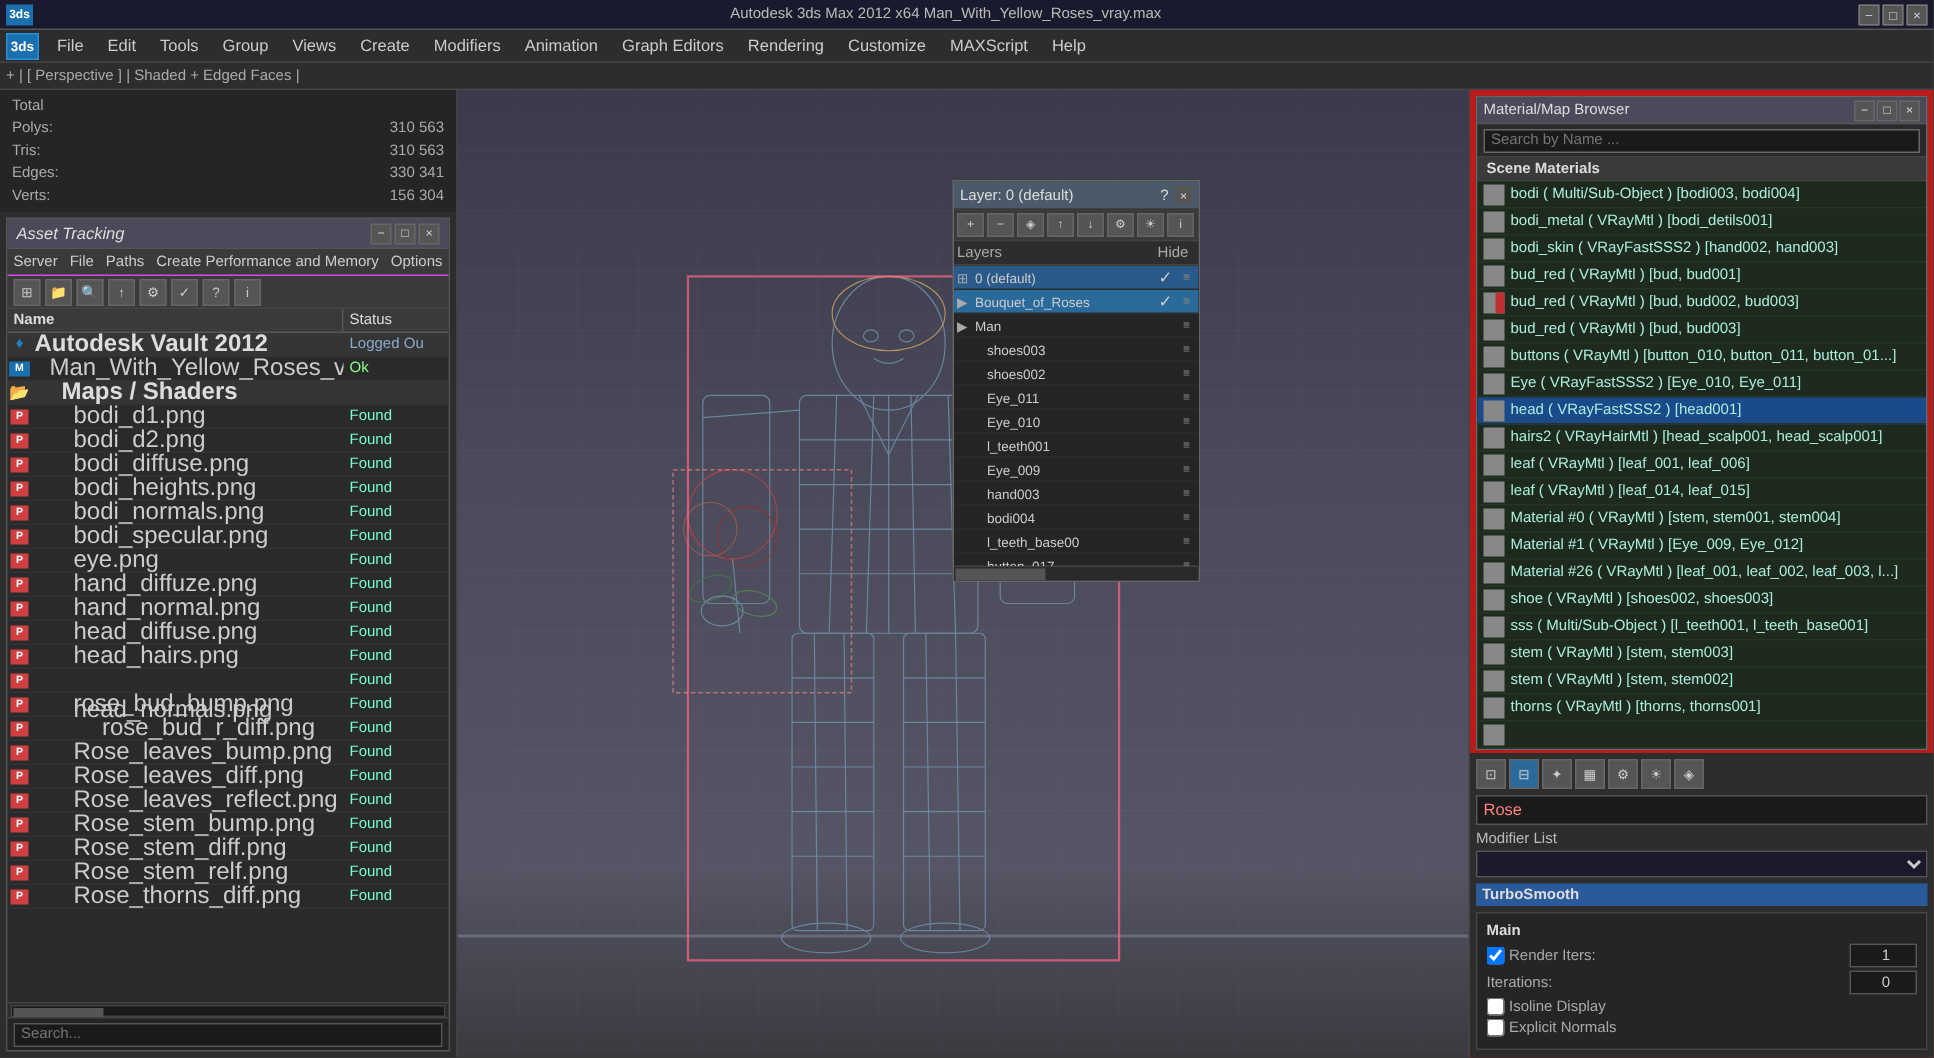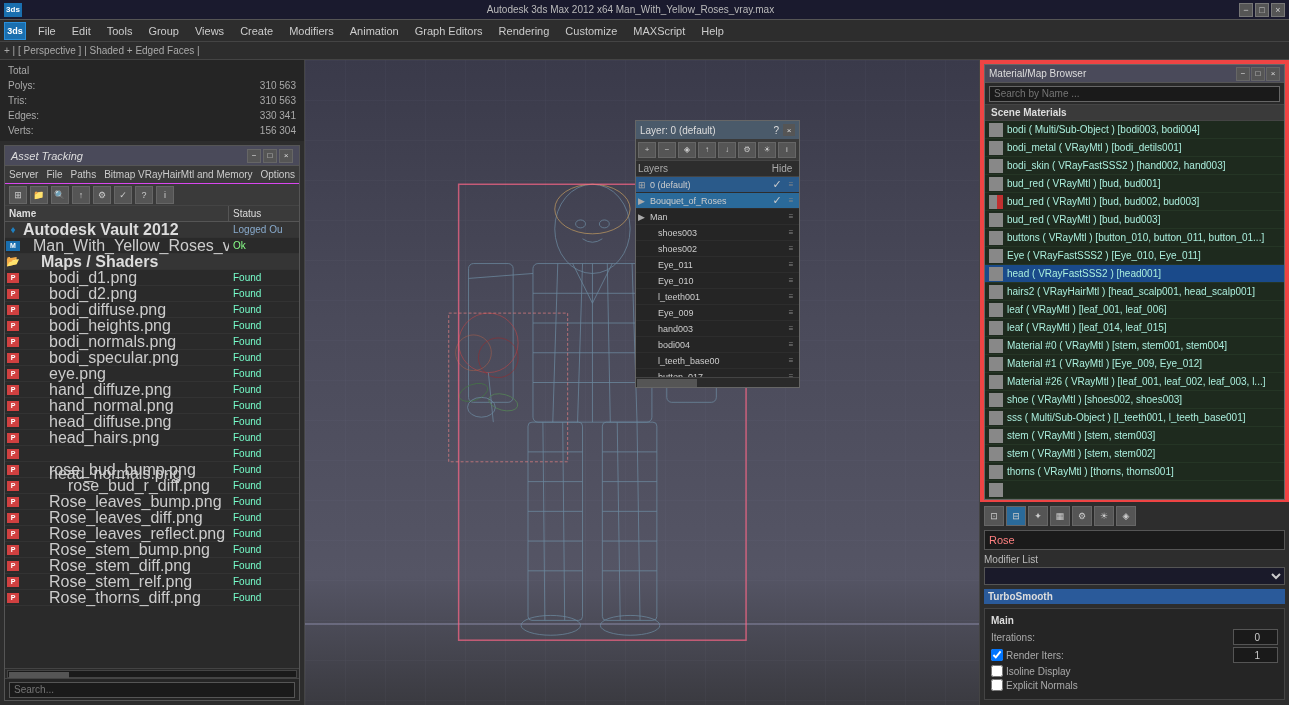--- a/index.html
+++ b/index.html
@@ -84,21 +84,21 @@
     .layer-row { display: flex; align-items: center; height: 16px; border-bottom: 1px solid #2d2d2d; padding: 0 2px; }
     .layer-row.selected { background: #2a5a8a; }
     .layer-row.highlighted { background: #3a5a7a; }
     .layer-row .lr-icon { width: 12px; font-size: 9px; color: #aaa; }
     .layer-row .lr-name { flex: 1; font-size: 9px; color: #ccc; }
     .layer-row .lr-check { width: 16px; display: flex; justify-content: center; }
     .layer-row .lr-menu { width: 12px; display: flex; justify-content: center; font-size: 8px; color: #888; }
     #layer-scrollbar { height: 10px; background: #2a2a2a; border-top: 1px solid #444; }
 
     
-    #right-panel { width: 310px; background: #ef4444; border-left: 1px solid #444; display: flex; flex-direction: column; }
+    #right-panel { width: 310px; background: #b91c1c; border-left: 1px solid #444; display: flex; flex-direction: column; }
 
     
     #mat-browser { background: #3a3a3a; border: 1px solid #666; margin: 4px 4px 2px 4px; flex: 0 0 auto; }
     #mat-title { background: #4a4a5a; height: 18px; display: flex; align-items: center; padding: 0 4px; font-size: 10px; color: #ddd; border-bottom: 1px solid #555; }
     #mat-title .mt { flex: 1; }
     #mat-title .mc { display: flex; gap: 1px; }
     #mat-title .mc span { width: 14px; height: 14px; background: #555; border: 1px solid #666; font-size: 8px; display: flex; align-items: center; justify-content: center; cursor: pointer; }
 
     #mat-search { height: 22px; background: #2a2a2a; display: flex; align-items: center; padding: 0 4px; border-bottom: 1px solid #444; }
     #mat-search input { flex: 1; background: #1a1a1a; border: 1px solid #666; color: #ccc; font-size: 10px; padding: 1px 4px; height: 16px; }
@@ -223,21 +223,21 @@
         <div class="wc">
           <span>−</span>
           <span>□</span>
           <span>×</span>
         </div>
       </div>
       <div id="asset-menubar">
         <span>Server</span>
         <span>File</span>
         <span>Paths</span>
-        <span>Bitmap VRayHairMtl and Memory</span>
+        <span>Create Performance and Memory</span>
         <span>Options</span>
       </div>
       <div id="asset-toolbar">
         <div class="tb-btn">⊞</div>
         <div class="tb-btn">📁</div>
         <div class="tb-btn">🔍</div>
         <div class="tb-btn">↑</div>
         <div class="tb-btn">⚙</div>
         <div class="tb-btn">✓</div>
         <div class="tb-btn">?</div>
@@ -750,27 +750,27 @@
         <option></option>
       </select>
 
       <div id="modifier-entry">
         <span>TurboSmooth</span>
       </div>
 
       <div id="modifier-params">
         <div class="param-section">Main</div>
         <div class="param-row">
-          <label>Iterations:</label>
-          <input type="number" value="0" min="0" max="10" style="">
-        </div>
-        <div class="param-row">
           <input type="checkbox" checked="" style="">
           <label style="flex:1;padding-left:3px;">Render Iters:</label>
           <input type="number" value="1" min="0" max="10" style="">
+        </div>
+        <div class="param-row">
+          <label>Iterations:</label>
+          <input type="number" value="0" min="0" max="10" style="">
         </div>
         <div class="param-row">
           <input type="checkbox" style="">
           <label style="padding-left:3px;">Isoline Display</label>
         </div>
         <div class="param-row">
           <input type="checkbox" style="">
           <label style="padding-left:3px;">Explicit Normals</label>
         </div>
       </div>

